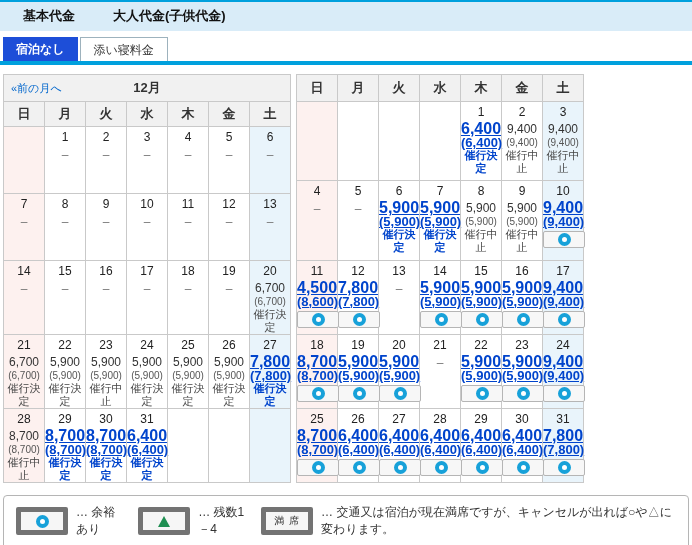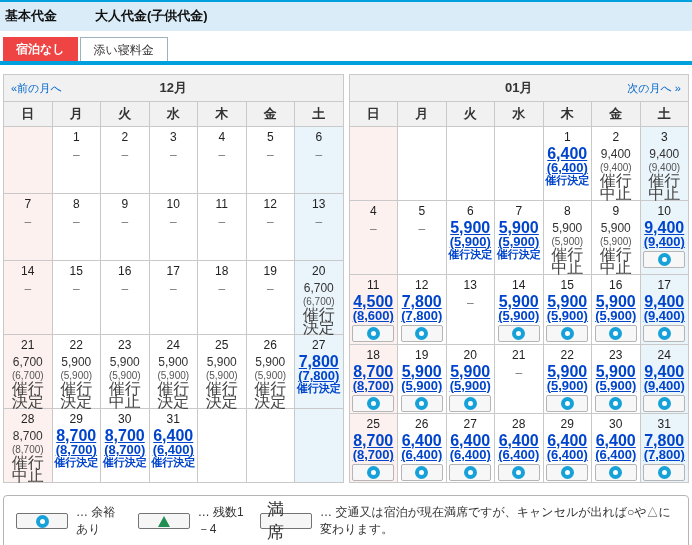--- a/index.html
+++ b/index.html
@@ -8,57 +8,57 @@
     height: 545px;
     overflow: hidden;
     background: #fff;
     color: #222;
     font-family: "Liberation Sans", sans-serif;
     font-size: 12px;
   }
   .title-bar {
     border-top: 2px solid #00a0dd;
     background: #d9ecf8;
-    padding: 5px 5px 6px;
+    padding: 5px 23px 6px;
     font-size: 13px;
     font-weight: bold;
     color: #111;
   }
   .title-bar .sub { margin-left: 38px; }
   .tabs { display: flex; gap: 2px; margin: 6px 0 0 3px; }
   .tab {
     font-size: 12px;
     padding: 5px 13px 4px;
     cursor: pointer;
     line-height: 14px;
   }
-  .tab.active { background: #ef4444; color: #fff; font-weight: bold; }
+  .tab.active { background: #1d4ed8; color: #fff; font-weight: bold; }
   .tab.inactive { background: #fff; border: 1px solid #9db2bd; border-bottom: none; color: #333; }
   .tab-underline { height: 4px; background: #00a0dd; }
   .calendars { display: flex; gap: 5px; padding: 9px 3px 0; }
-  table.cal { border-collapse: collapse; width: 341px; table-layout: fixed; }
+  table.cal { border-collapse: collapse; width: 288px; table-layout: fixed; }
   .cal td { border: 1px solid #c9c9c9; text-align: center; vertical-align: top; }
   .cal td.cap { background: #f1f1f1; height: 27px; vertical-align: middle; padding: 0; }
   .capflex {
     position: relative; height: 100%;
     display: flex; align-items: center; justify-content: center;
     font-weight: bold; font-size: 13px; color: #333;
   }
   .nav-link { position: absolute; top: 6px; font-size: 11px; font-weight: normal; color: #0066cc; text-decoration: none; cursor: pointer; }
   .nav-prev { left: 7px; }
   .nav-next { right: 7px; }
   .cal td.wd { background: #f1f1f1; font-weight: bold; font-size: 13px; height: 25px; vertical-align: middle; color: #333; }
   .cal td.cell { height: 67px; padding-top: 3px; background: #fff; }
   .cal td.sun { background: #fdf1ef; }
   .cal td.sat { background: #e9f4fb; }
   .daynum { font-size: 12px; color: #222; margin-bottom: 3px; }
   .dash { color: #777; margin-top: 4px; }
   .price-plain { color: #333; font-size: 12px; line-height: 14px; }
   .sub-plain { color: #555; font-size: 10px; line-height: 13px; }
-  .status-plain { color: #444; font-size: 16px; line-height: 13px; }
+  .status-plain { color: #444; font-size: 11px; line-height: 13px; }
   a.price-link { display: block; color: #0044cc; font-weight: bold; font-size: 16px; line-height: 14px; text-decoration: underline; cursor: pointer; }
   a.sub-link { display: block; color: #0044cc; font-weight: bold; font-size: 13px; line-height: 13px; text-decoration: underline; cursor: pointer; }
   .status-link { color: #0044cc; font-weight: bold; font-size: 11px; line-height: 13px; }
   .avail-btn {
     margin-top: 3px; width: 42px; height: 17px;
     background: #f7f7f7; border: 1px solid #b5b5b5; border-radius: 2px;
     display: inline-flex; align-items: center; justify-content: center;
     cursor: pointer; padding: 0;
   }
   .circle-icon {
@@ -74,24 +74,24 @@
   .legend {
     margin: 12px 3px 0;
     border: 1px solid #b5b5b5; border-radius: 4px;
     padding: 8px 12px 2px;
     background: #fff;
   }
   .legend-title { font-size: 12px; font-weight: bold; margin-bottom: 8px; color: #111; }
   .legend-row { display: flex; align-items: center; gap: 16px; margin-bottom: 9px; }
   .legend-item { display: inline-flex; align-items: center; gap: 8px; }
   .legend-btn {
-    min-width: 52px; height: 16px; padding: 0 6px;
-    border: 1px solid #737373; background: #f6f6f6; border-radius: 2px;
+    min-width: 52px; height: 28px; padding: 0 6px;
+    border: 5px solid #737373; background: #f6f6f6; border-radius: 2px;
     display: inline-flex; align-items: center; justify-content: center;
-    font-size: 17px; color: #333; letter-spacing: 1px; cursor: default;
+    font-size: 10px; color: #333; letter-spacing: 1px; cursor: default;
   }
   .legend-label { font-size: 12px; color: #333; }
 </style>
 </head>
 <body>
 
 <div class="page">
 
   <div class="title-bar">
     <span class="main">基本代金</span><span class="sub">大人代金(子供代金)</span>
@@ -282,28 +282,20 @@
               <div class="status-link">催行決定</div>
             </td>
             <td class="cell"></td>
             <td class="cell"></td>
             <td class="cell sat"></td>
           </tr>
         </tbody>
       </table>
     <table class="cal" id="cal-1">
         <tbody>
-          <tr>
-            <td colspan="7" class="cap">
-              <div class="capflex">
-                <span>01月</span>
-                <a class="nav-link nav-next">次の月へ »</a>
-              </div>
-            </td>
-          </tr>
           <tr>
             <td class="wd">日</td>
             <td class="wd">月</td>
             <td class="wd">火</td>
             <td class="wd">水</td>
             <td class="wd">木</td>
             <td class="wd">金</td>
             <td class="wd">土</td>
           </tr>
           <tr>

